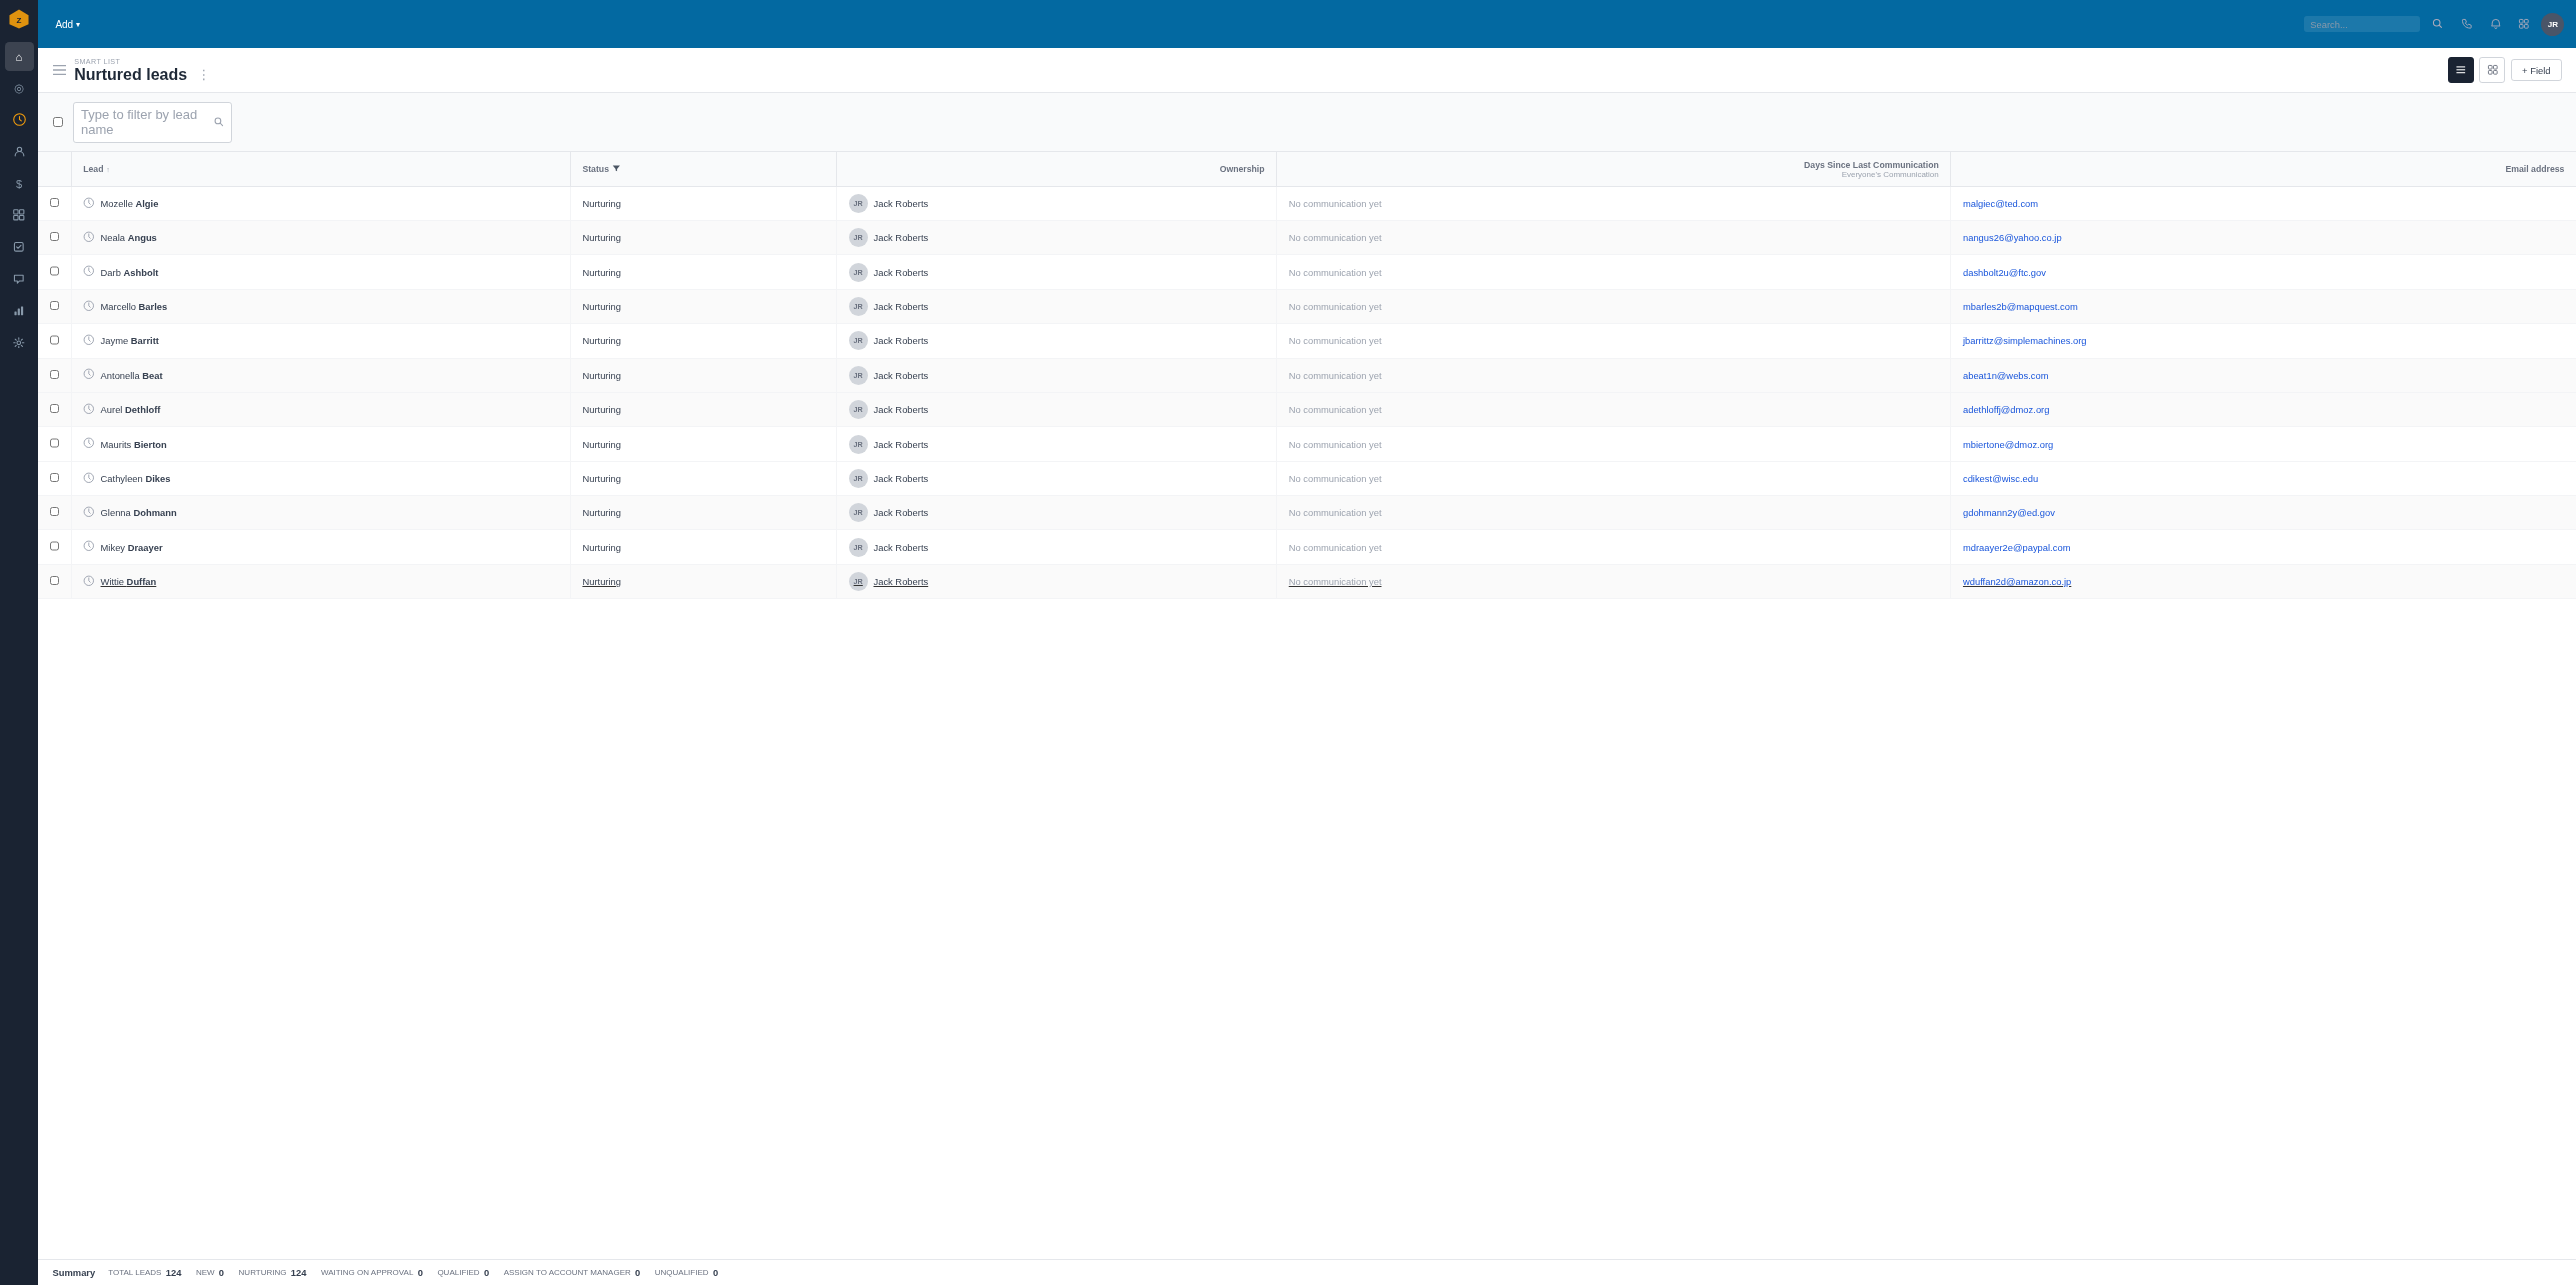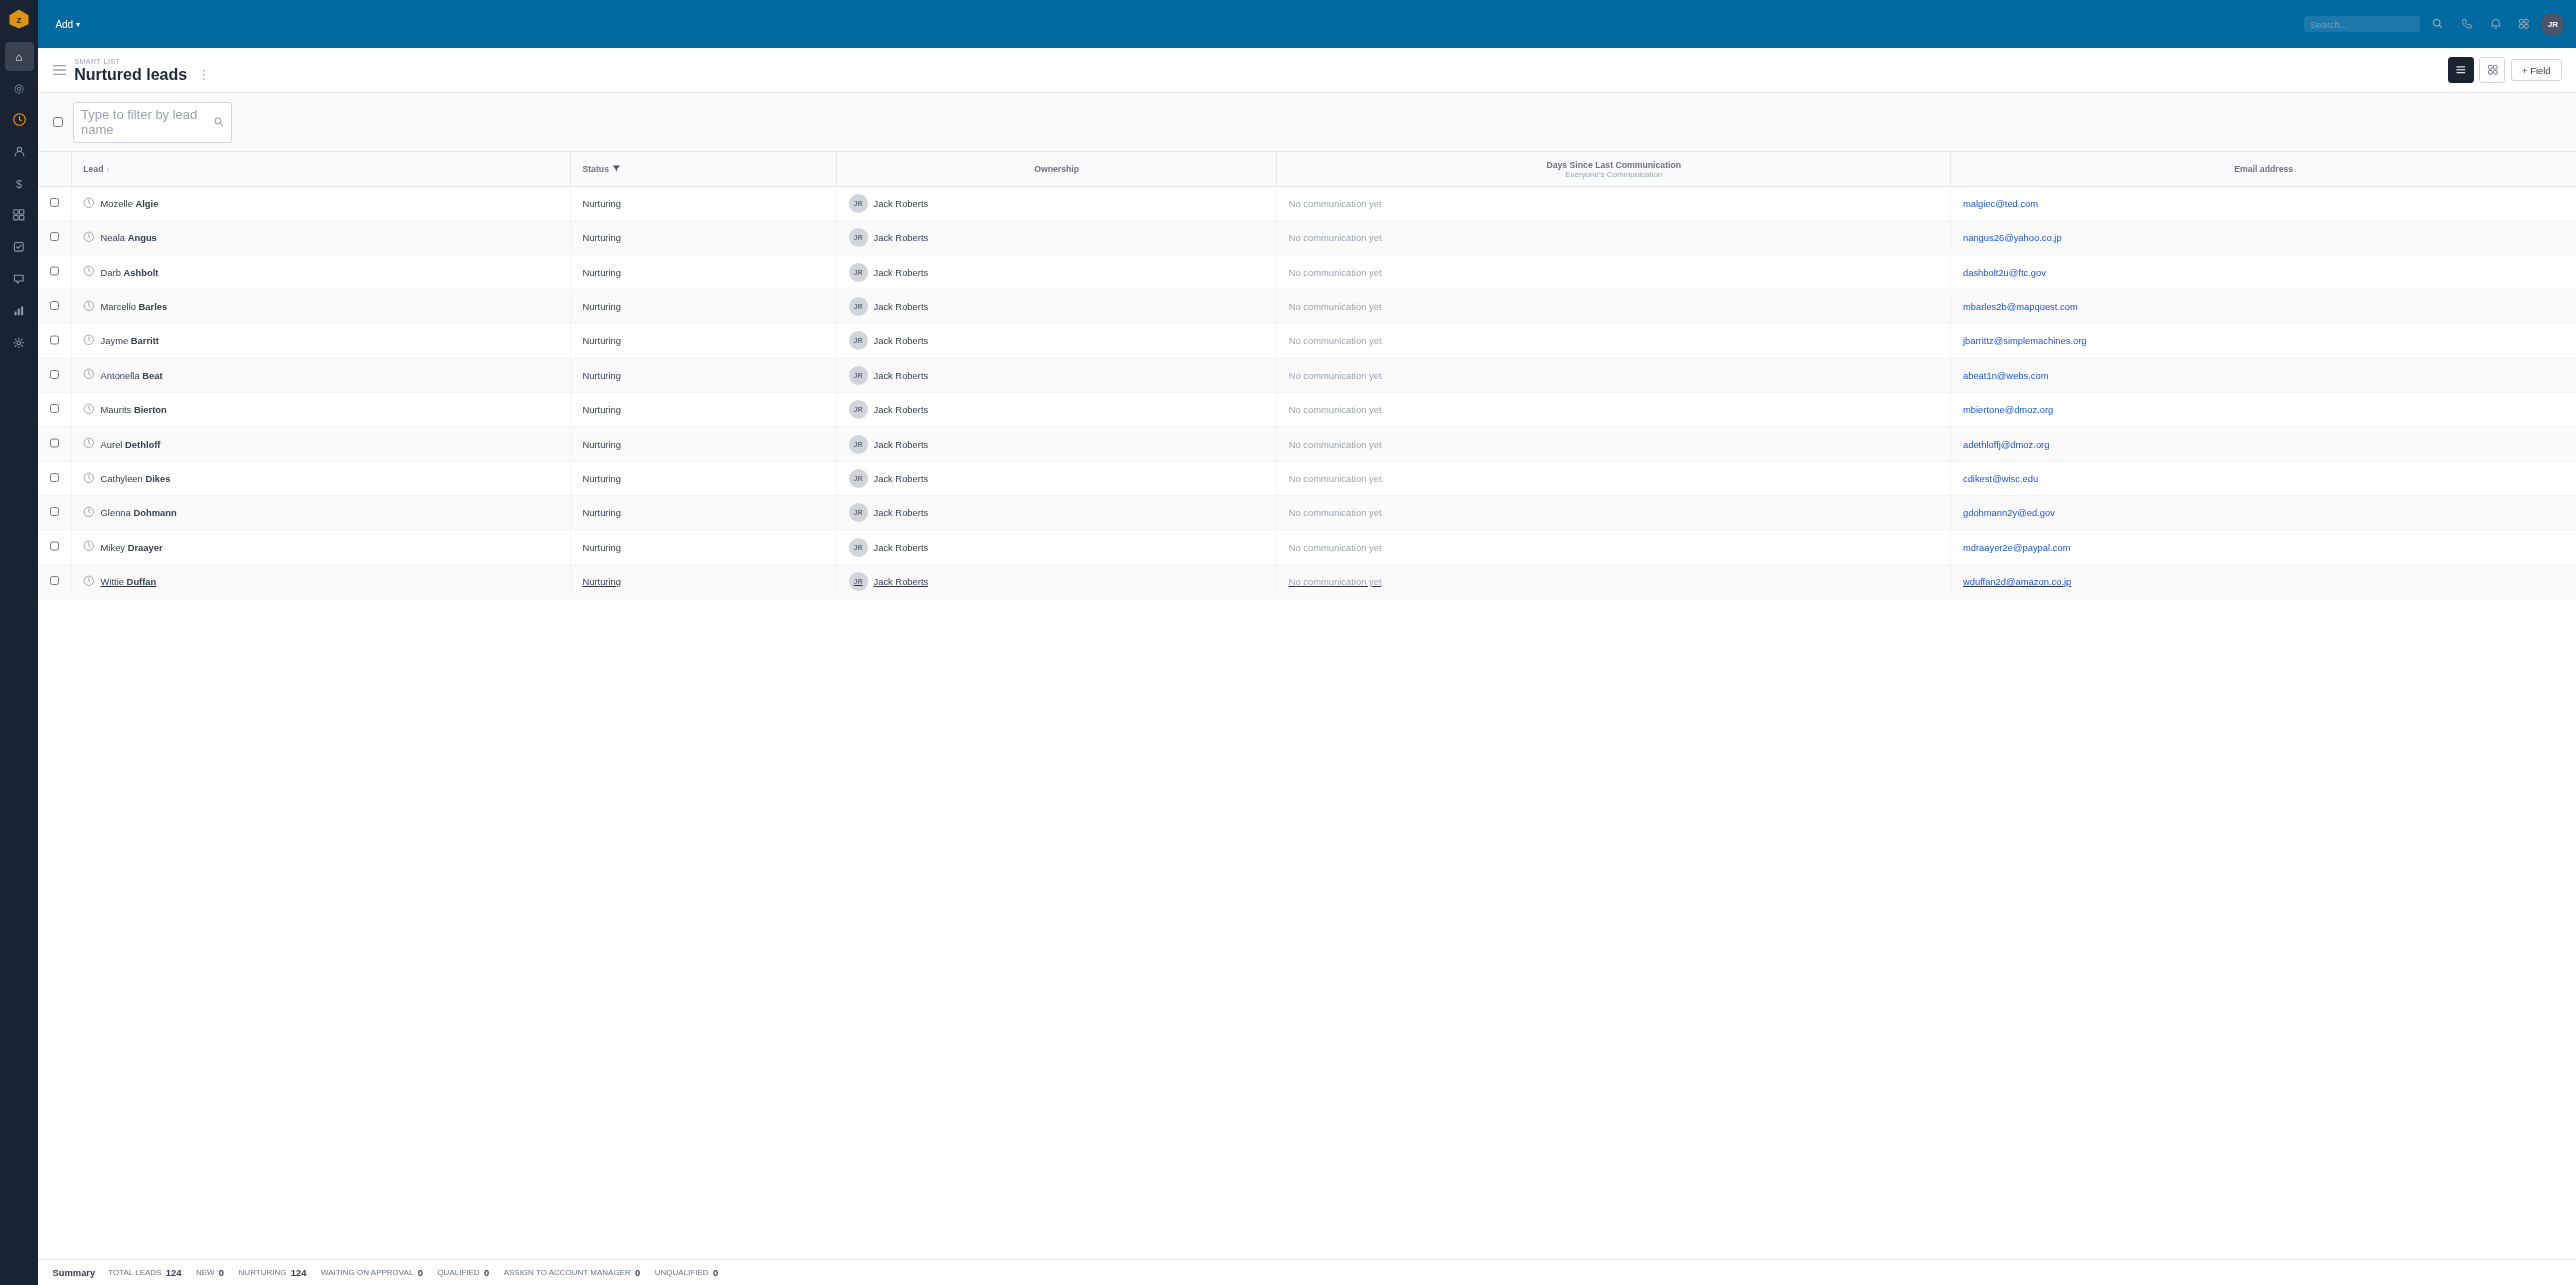--- a/index.html
+++ b/index.html
@@ -182,21 +182,21 @@
     .leads-table {
       width: 100%;
       border-collapse: collapse;
     }
     .leads-table thead tr {
       background: #f9fafb;
       border-bottom: 0.7px solid #e5e7eb;
     }
     .leads-table th {
       padding: 7.2px 11.6px;
-      text-align: center;
+      text-align: right;
       font-size: 8.7px;
       font-weight: 600;
       color: #6b7280;
       border-right: 0.7px solid #e5e7eb;
       white-space: nowrap;
       margin-top: 47px;
     }
     .leads-table th:last-child { border-right: none; }
     .leads-table td {
       padding: 7.2px 11.6px;
@@ -622,20 +622,51 @@
         <span>Jack Roberts</span>
       </div>
     </td>
     <td>
       <span class="comm-cell">No communication yet</span>
     </td>
     <td>
       <a href="#" class="email-link">abeat1n@webs.com</a>
     </td>
   </tr>
+            <tr style="background: rgb(250, 250, 250);">
+    <td style="text-align:center;width:29px;">
+      <input type="checkbox" style="width: 9.4px; height: 9.4px; cursor: pointer;">
+    </td>
+    <td>
+      <div class="lead-cell">
+        <span class="lead-icon">
+          <svg width="11.6" height="11.6" viewBox="0 0 16 16" fill="none">
+            <circle cx="8" cy="8" r="6.5" stroke="#9ca3af" stroke-width="1.3"></circle>
+            <path d="M8 4v4l2 2" stroke="#9ca3af" stroke-width="1.3" stroke-linecap="round"></path>
+          </svg>
+        </span>
+        <span class="lead-name" style="cursor:pointer;">Aurel <strong>Dethloff</strong></span>
+      </div>
+    </td>
+    <td>
+      <span class="status-badge">Nurturing</span>
+    </td>
+    <td>
+      <div class="ownership-cell">
+        <div class="owner-avatar">JR</div>
+        <span>Jack Roberts</span>
+      </div>
+    </td>
+    <td>
+      <span class="comm-cell">No communication yet</span>
+    </td>
+    <td>
+      <a href="#" class="email-link">adethloffj@dmoz.org</a>
+    </td>
+  </tr>
             <tr style="background: rgb(255, 255, 255);">
     <td style="text-align:center;width:29px;">
       <input type="checkbox" style="width: 9.4px; height: 9.4px; cursor: pointer;">
     </td>
     <td>
       <div class="lead-cell">
         <span class="lead-icon">
           <svg width="11.6" height="11.6" viewBox="0 0 16 16" fill="none">
             <circle cx="8" cy="8" r="6.5" stroke="#9ca3af" stroke-width="1.3"></circle>
             <path d="M8 4v4l2 2" stroke="#9ca3af" stroke-width="1.3" stroke-linecap="round"></path>
@@ -651,51 +682,20 @@
       <div class="ownership-cell">
         <div class="owner-avatar">JR</div>
         <span>Jack Roberts</span>
       </div>
     </td>
     <td>
       <span class="comm-cell">No communication yet</span>
     </td>
     <td>
       <a href="#" class="email-link">mbiertone@dmoz.org</a>
-    </td>
-  </tr>
-            <tr style="background: rgb(250, 250, 250);">
-    <td style="text-align:center;width:29px;">
-      <input type="checkbox" style="width: 9.4px; height: 9.4px; cursor: pointer;">
-    </td>
-    <td>
-      <div class="lead-cell">
-        <span class="lead-icon">
-          <svg width="11.6" height="11.6" viewBox="0 0 16 16" fill="none">
-            <circle cx="8" cy="8" r="6.5" stroke="#9ca3af" stroke-width="1.3"></circle>
-            <path d="M8 4v4l2 2" stroke="#9ca3af" stroke-width="1.3" stroke-linecap="round"></path>
-          </svg>
-        </span>
-        <span class="lead-name" style="cursor:pointer;">Aurel <strong>Dethloff</strong></span>
-      </div>
-    </td>
-    <td>
-      <span class="status-badge">Nurturing</span>
-    </td>
-    <td>
-      <div class="ownership-cell">
-        <div class="owner-avatar">JR</div>
-        <span>Jack Roberts</span>
-      </div>
-    </td>
-    <td>
-      <span class="comm-cell">No communication yet</span>
-    </td>
-    <td>
-      <a href="#" class="email-link">adethloffj@dmoz.org</a>
     </td>
   </tr>
             <tr style="background: rgb(255, 255, 255);">
     <td style="text-align:center;width:29px;">
       <input type="checkbox" style="width: 9.4px; height: 9.4px; cursor: pointer;">
     </td>
     <td>
       <div class="lead-cell">
         <span class="lead-icon">
           <svg width="11.6" height="11.6" viewBox="0 0 16 16" fill="none">

